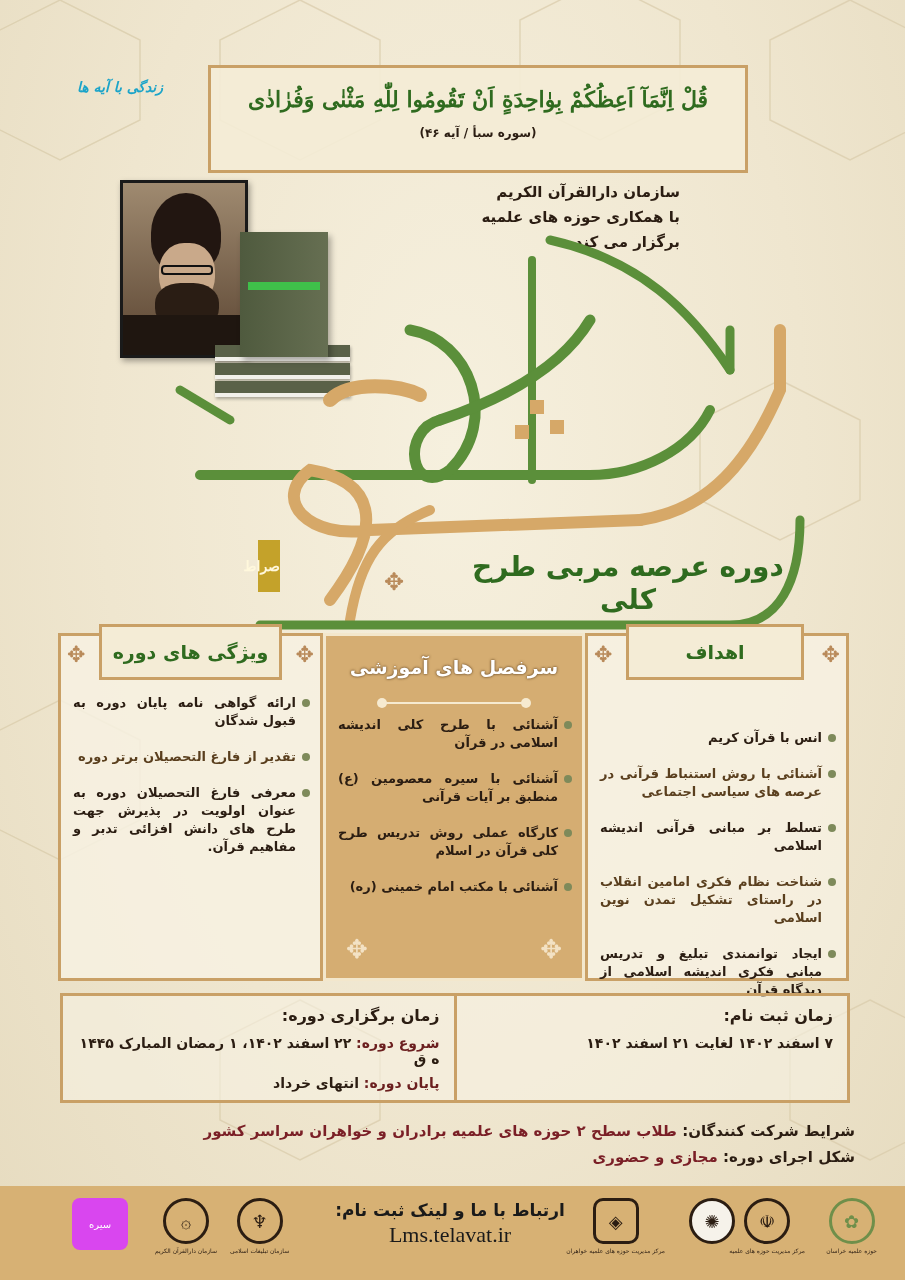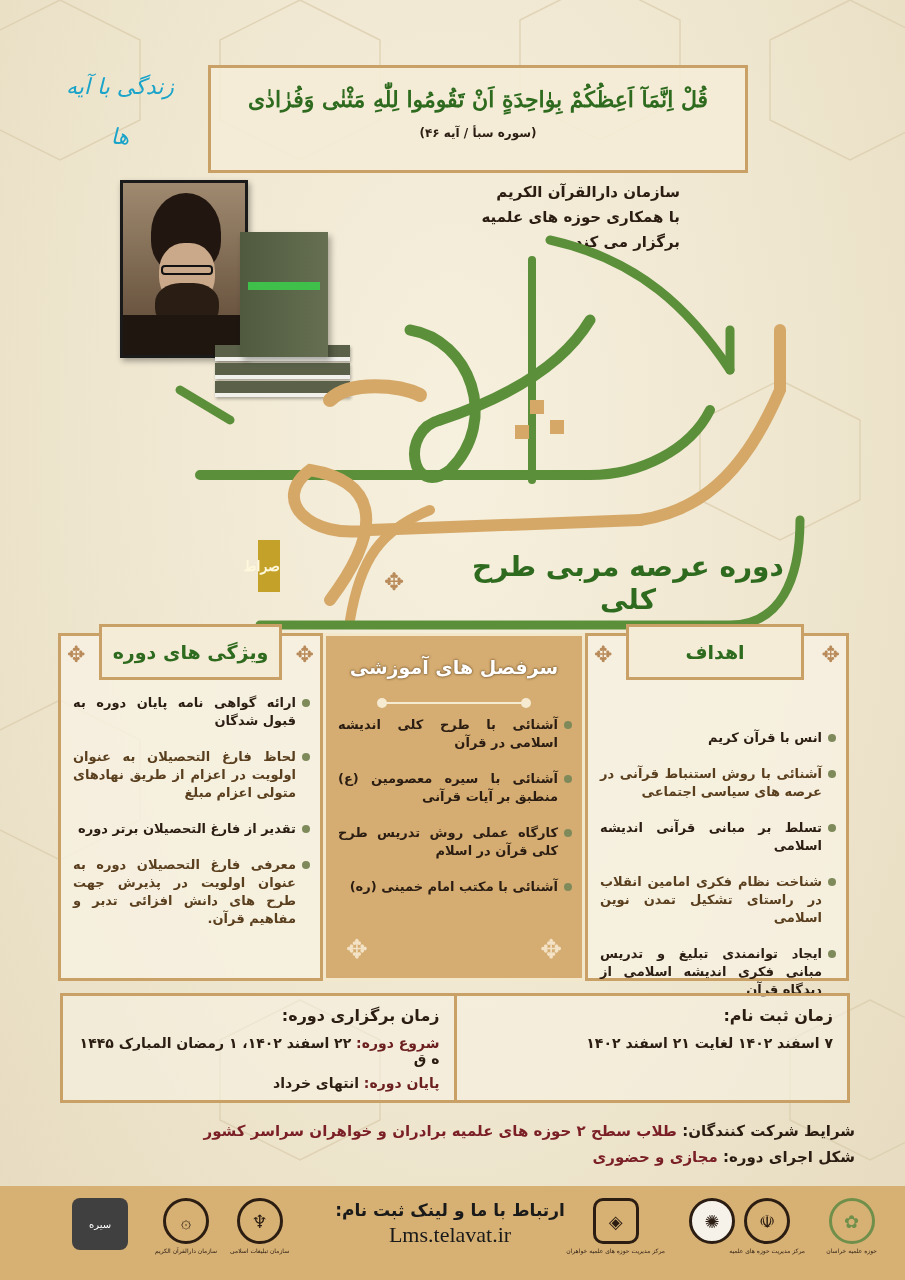--- a/index.html
+++ b/index.html
@@ -22,21 +22,21 @@
   .verse-box {
     position: absolute; left: 208px; top: 45px; width: 540px; height: 108px;
     border: 3px solid #c9a066; background: rgba(244,236,214,0.9);
     text-align: center; padding-top: 18px; margin-top: 20px;
   }
   .verse-text { font-family: "DejaVu Serif", serif; font-size: 22px; color: #2f6b1f; font-weight: bold; }
   .verse-ref { font-size: 12px; margin-top: 14px; font-weight: bold; color: #2b1d12; }
 
   .brand-logo {
     position: absolute; left: 55px; top: 62px; width: 130px; height: 50px;
-    font-family: "DejaVu Serif", serif; font-size: 22px; font-weight: normal; font-style: italic;
+    font-family: "DejaVu Serif", serif; font-size: 14px; font-weight: bold; font-style: italic;
     color: #1ba4c9; text-align: center; line-height: 50px;
   }
 
   
   .organizer {
     position: absolute; left: 440px; top: 180px; width: 240px;
     font-size: 15px; font-weight: bold; line-height: 25px; color: #2b1d12; text-align: right;
   }
 
   
@@ -139,21 +139,21 @@
   }
   .contact { position: absolute; left: 320px; top: 14px; width: 260px; text-align: center; }
   .contact-title { font-size: 17px; font-weight: bold; color: #1a1a1a; }
   .contact-url { font-family: "Liberation Serif", serif; font-size: 22px; color: #1a1a1a; margin-top: 2px; }
   .logo { position: absolute; top: 12px; text-align: center; }
   .logo .mark {
     width: 46px; height: 46px; margin: 0 auto; border: 3px solid #2b1d12; border-radius: 50%;
     display:flex; align-items:center; justify-content:center; font-size: 18px; color: #2b1d12;
   }
   .logo .cap { font-size: 6px; color: #2b1d12; margin-top: 3px; white-space: nowrap; }
-  .logo.gold .mark { border: none; border-radius: 8px; background: #404040; color: #fff; font-size: 10px; width: 56px; height: 52px; }
+  .logo.gold .mark { border: none; border-radius: 8px; background: #d946ef; color: #fff; font-size: 10px; width: 56px; height: 52px; }
 </style>
 </head>
 <body>
 
 <div class="bg">
   <svg width="905" height="1280">
     <g stroke="#d8cba9" stroke-width="1.5" fill="none" opacity="0.7">
       <polygon points="60,0 140,40 140,120 60,160 -20,120 -20,40"></polygon>
       <polygon points="300,0 380,40 380,120 300,160 220,120 220,40"></polygon>
       <polygon points="600,-20 680,20 680,100 600,140 520,100 520,20"></polygon>
@@ -248,21 +248,20 @@
     <span>✥</span>
   </div>
 </div>
 
 <div class="col col-features">
   <span class="corner-flower r">✥</span>
   <span class="corner-flower l">✥</span>
   <div class="col-header">ویژگی های دوره</div>
   <ul>
     <li>ارائه گواهی نامه پایان دوره به قبول شدگان</li>
-    <li>لحاظ فارغ التحصیلان به عنوان اولویت در اعزام از طریق نهادهای متولی اعزام مبلغ</li>
     <li>تقدیر از فارغ التحصیلان برتر دوره</li>
     <li>معرفی فارغ التحصیلان دوره به عنوان اولویت در پذیرش جهت طرح های دانش افزائی تدبر و مفاهیم قرآن.</li>
   </ul>
 </div>
 
 <div class="dates">
   <div class="date-block">
     <div class="date-title">زمان ثبت نام:</div>
     <div class="date-line">۷ اسفند ۱۴۰۲ لغایت ۲۱ اسفند ۱۴۰۲</div>
   </div>

